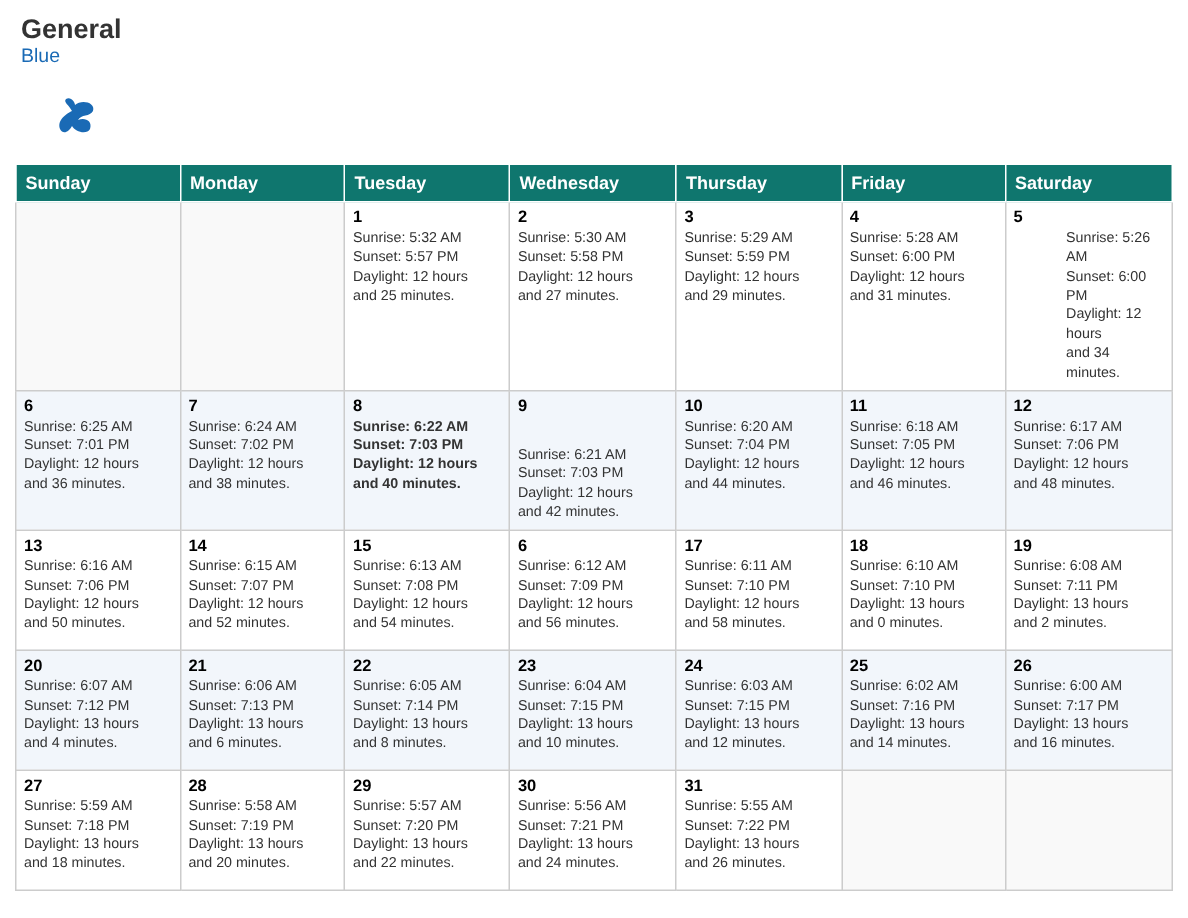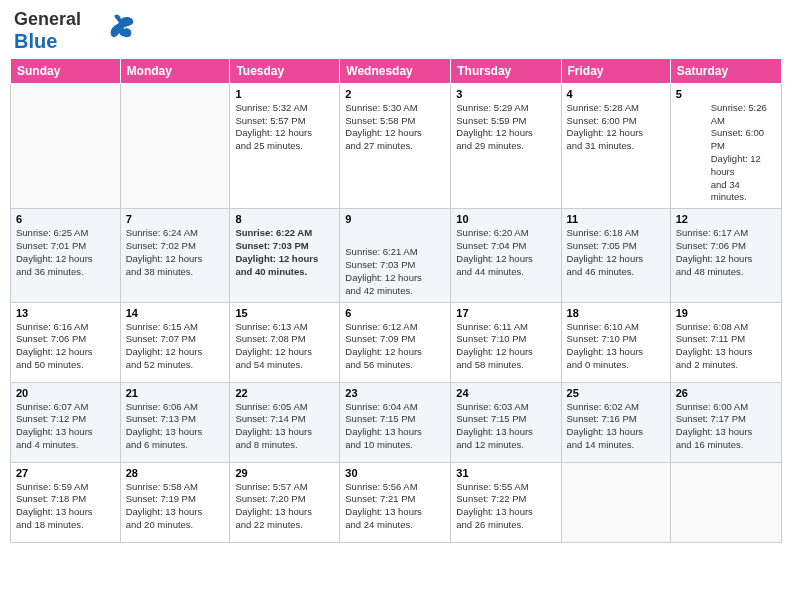--- a/index.html
+++ b/index.html
@@ -33,21 +33,21 @@
     .location {
       font-size: 14px;
       color: #555;
     }
     .calendar {
       width: 100%;
       border-collapse: collapse;
       font-size: 10.5px;
     }
     .calendar th {
-      background: #ec4899;
+      background: #0f766e;
       color: #fff;
       text-align: left;
       padding: 5px 6px;
       font-size: 12px;
       font-weight: bold;
       border: 1px solid #fff;
     }
     .calendar td {
       border: 1px solid #ccc;
       vertical-align: top;
@@ -72,26 +72,26 @@
     }
     .empty {
       background: #f9f9f9 !important;
     }
   </style>
 </head>
 <body>
 
 <div class="header">
   <div class="logo">
-    <div style="display:flex;align-items:center;gap:18px;">
+    <div style="display:flex;align-items:center;gap:18px;flex-direction:column;">
       <div>
         <div style="font-size:18px;font-weight:bold;color:#333;line-height:1.1;">
           <span>General</span>
         </div>
-        <div style="font-size:20px;font-weight:bold;color:#1a6ab5;line-height:1.1;">
+        <div style="font-size:13px;font-weight:normal;color:#1a6ab5;line-height:1.1;">
           <span>Blue</span>
         </div>
       </div>
       <div style="margin-left:4px;">
         <svg width="36" height="36" viewBox="0 0 36 36">
           <path d="M18 8 C22 4, 32 6, 30 12 C28 16, 22 14, 20 18 C24 16, 30 18, 28 24 C26 28, 18 26, 16 22 C14 26, 10 28, 8 24 C6 18, 12 14, 16 12 C14 8, 10 6, 12 4 C15 2, 18 6, 18 8Z" fill="#1a6ab5"></path>
         </svg>
       </div>
     </div>
   </div>

